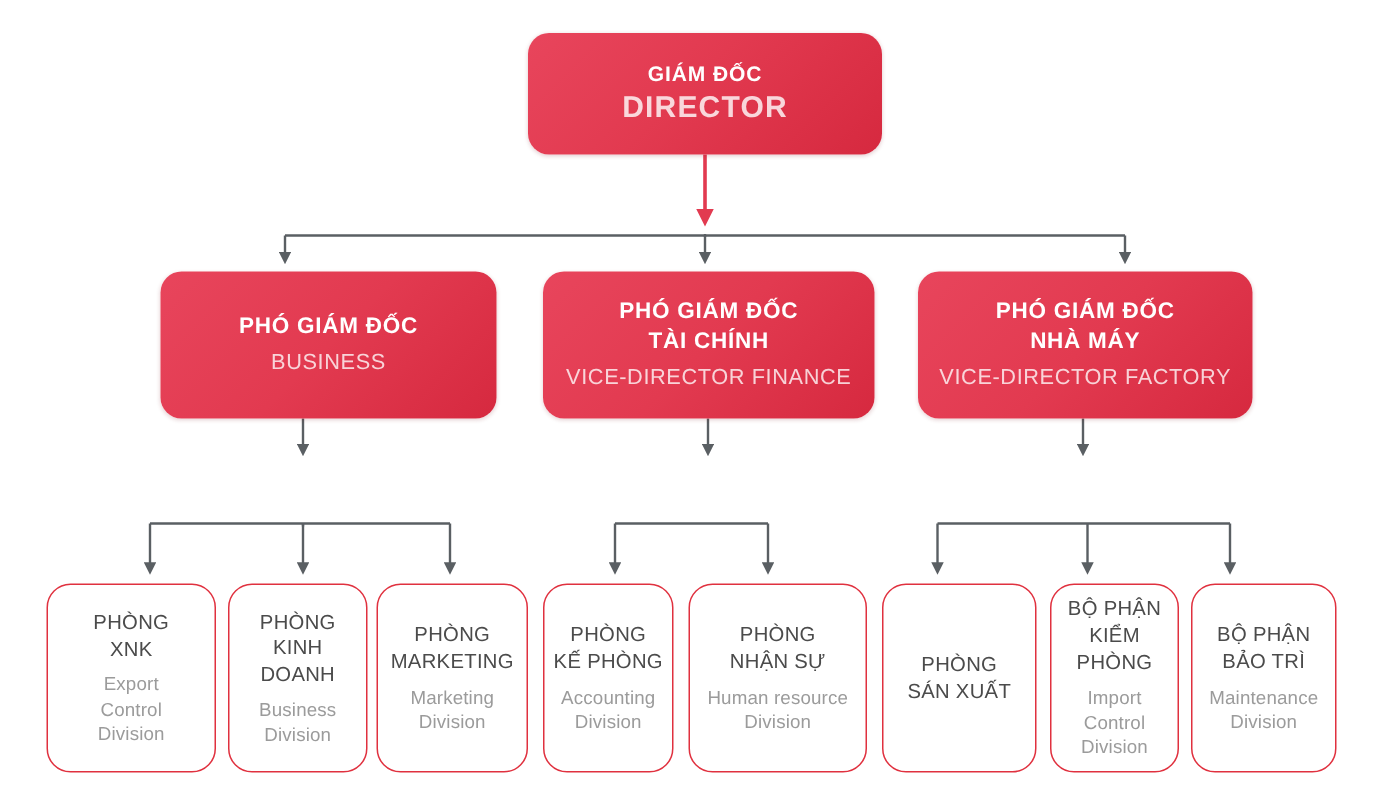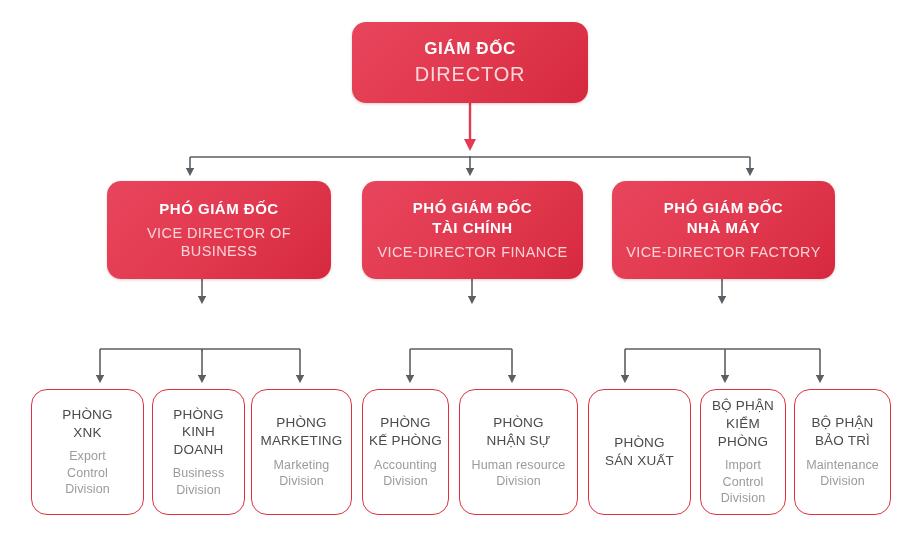--- a/index.html
+++ b/index.html
@@ -40,29 +40,29 @@
     display: flex;
     flex-direction: column;
     align-items: center;
     justify-content: center;
     text-align: center;
     box-sizing: border-box;
     padding: 6px 10px;
   }
   .node-l1 .vn {
     color: #ffffff;
-    font-size: 17px;
+    font-size: 14px;
     font-weight: bold;
     letter-spacing: 0.6px;
     line-height: 1.18;
   }
   .node-l1 .en {
     color: rgba(255,255,255,0.80);
     font-size: 20px;
-    font-weight: normal;
+    font-weight: bold;
     letter-spacing: 0.8px;
     line-height: 1.2;
     margin-top: 2px;
   }
 
   
   .node-l2 {
     position: absolute;
     top: 181px;
     height: 98px;
@@ -183,21 +183,20 @@
   <div class="node-l1" id="node-l1">
     <div class="vn">GIÁM ĐỐC</div>
     <div class="en">DIRECTOR</div>
   </div>
 
   <div class="node-l2" id="node-l2-0">
     <div class="vn">
       <div>PHÓ GIÁM ĐỐC</div>
     </div>
     <div class="en">
-      <div>VICE DIRECTOR OF</div>
       <div>BUSINESS</div>
     </div>
   </div>
 
   <div class="node-l2" id="node-l2-1">
     <div class="vn">
       <div>PHÓ GIÁM ĐỐC</div>
       <div>TÀI CHÍNH</div>
     </div>
     <div class="en">

